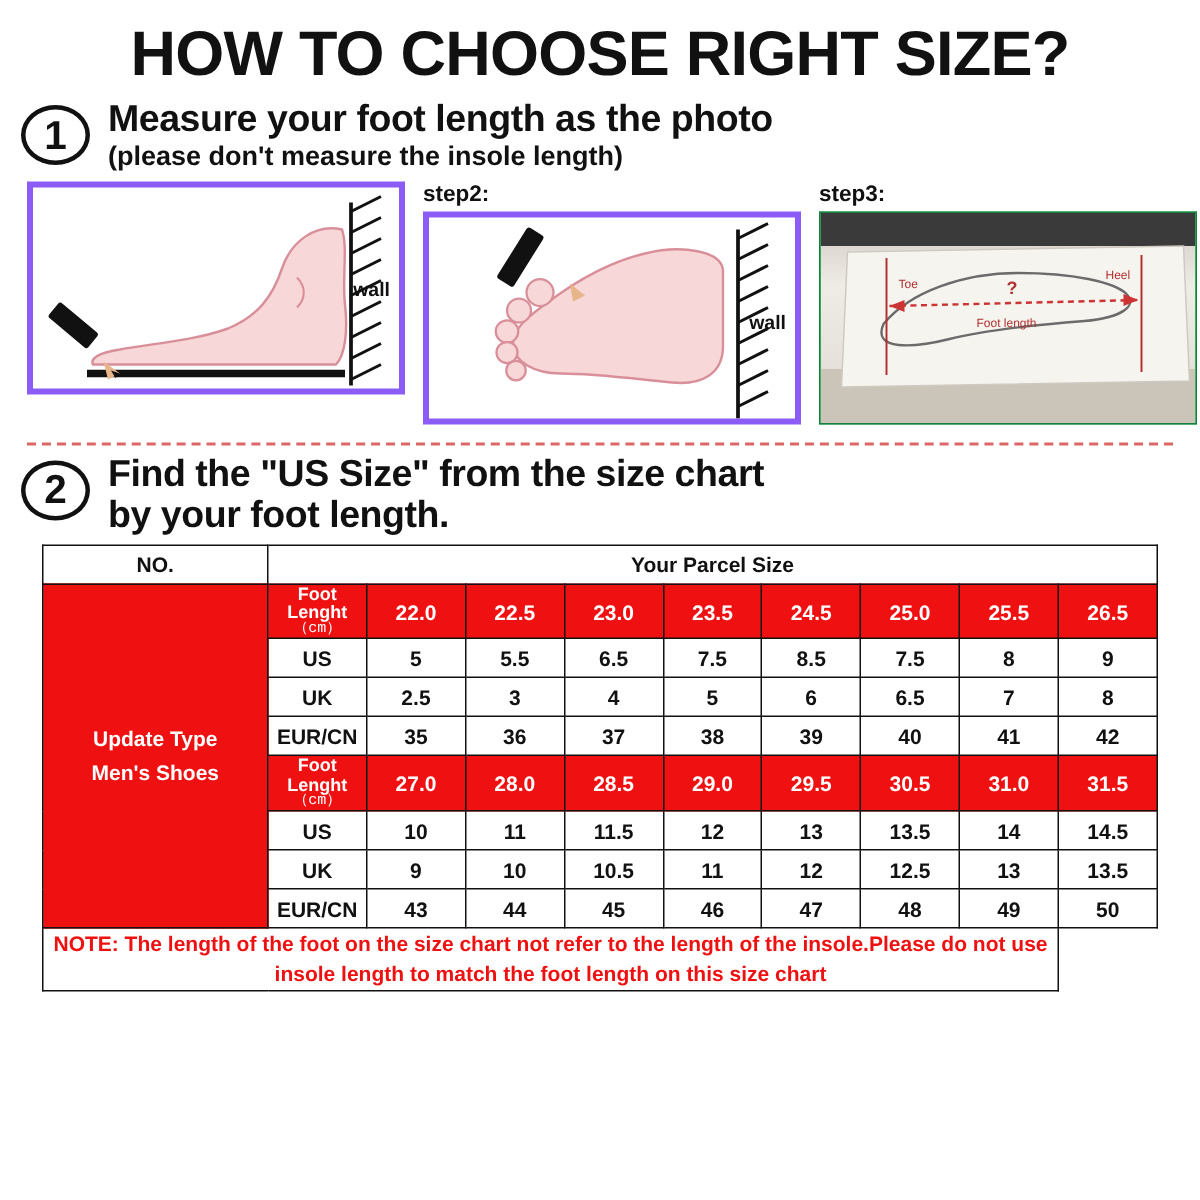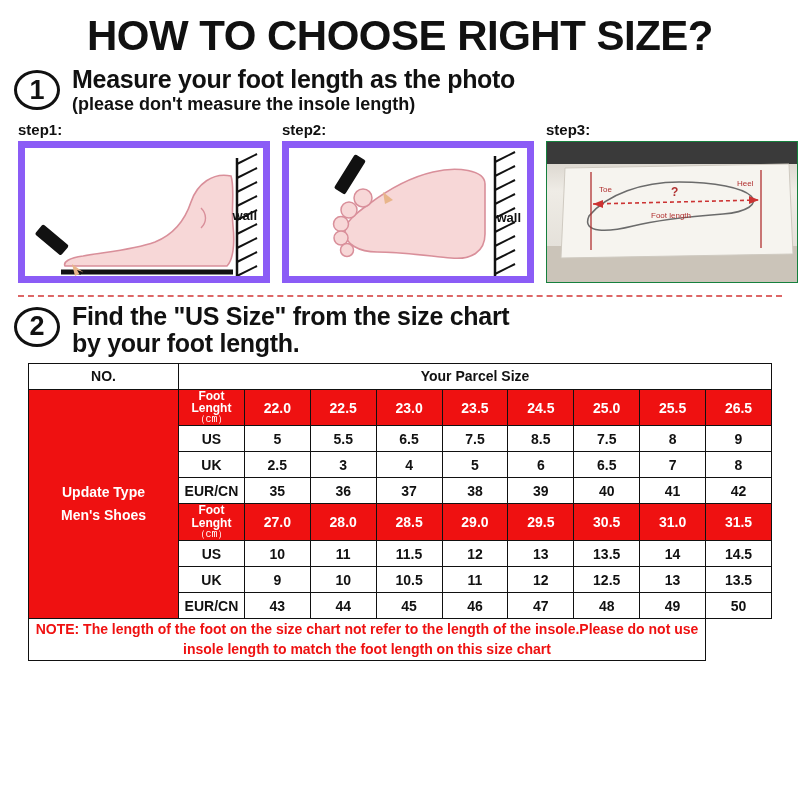--- a/index.html
+++ b/index.html
@@ -47,21 +47,21 @@
   
   .figs {
     display: flex; gap: 12px;
     padding: 6px 18px 0 18px;
   }
   .fig { width: 252px; }
   .fig-label { font-weight: 900; font-size: 15px; margin-bottom: 3px; }
   .fig-box {
     position: relative;
     height: 142px;
-    border: 7px solid #8b5cf6;
+    border: 4px solid #8b5cf6;
     background: #fff;
     overflow: hidden;
   }
   .fig-box.photo { border: 1px solid #15803d; background: #22c55e; }
 
   .hr-dashed {
     border: 0; border-top: 2px dashed #d66;
     margin: 12px 18px 0 18px;
   }
 
@@ -119,21 +119,20 @@
     <div class="step-num">1</div>
     <div class="step-text">
       <div class="step-head">Measure your foot length as the photo</div>
       <div class="step-sub">(please don't measure the insole length)</div>
     </div>
   </div>
 
   <div class="figs">
 
     <div class="fig">
-      <div class="fig-label">step1:</div>
       <div class="fig-box">
         <svg width="250" height="140" viewBox="0 0 250 140">
 
           <line x1="212" y1="10" x2="212" y2="132" stroke="#111" stroke-width="2.5"></line>
           <g stroke="#111" stroke-width="2">
             <line x1="212" y1="16" x2="232" y2="6"></line>
             <line x1="212" y1="30" x2="232" y2="20"></line>
             <line x1="212" y1="44" x2="232" y2="34"></line>
             <line x1="212" y1="58" x2="232" y2="48"></line>
             <line x1="212" y1="72" x2="232" y2="62"></line>

